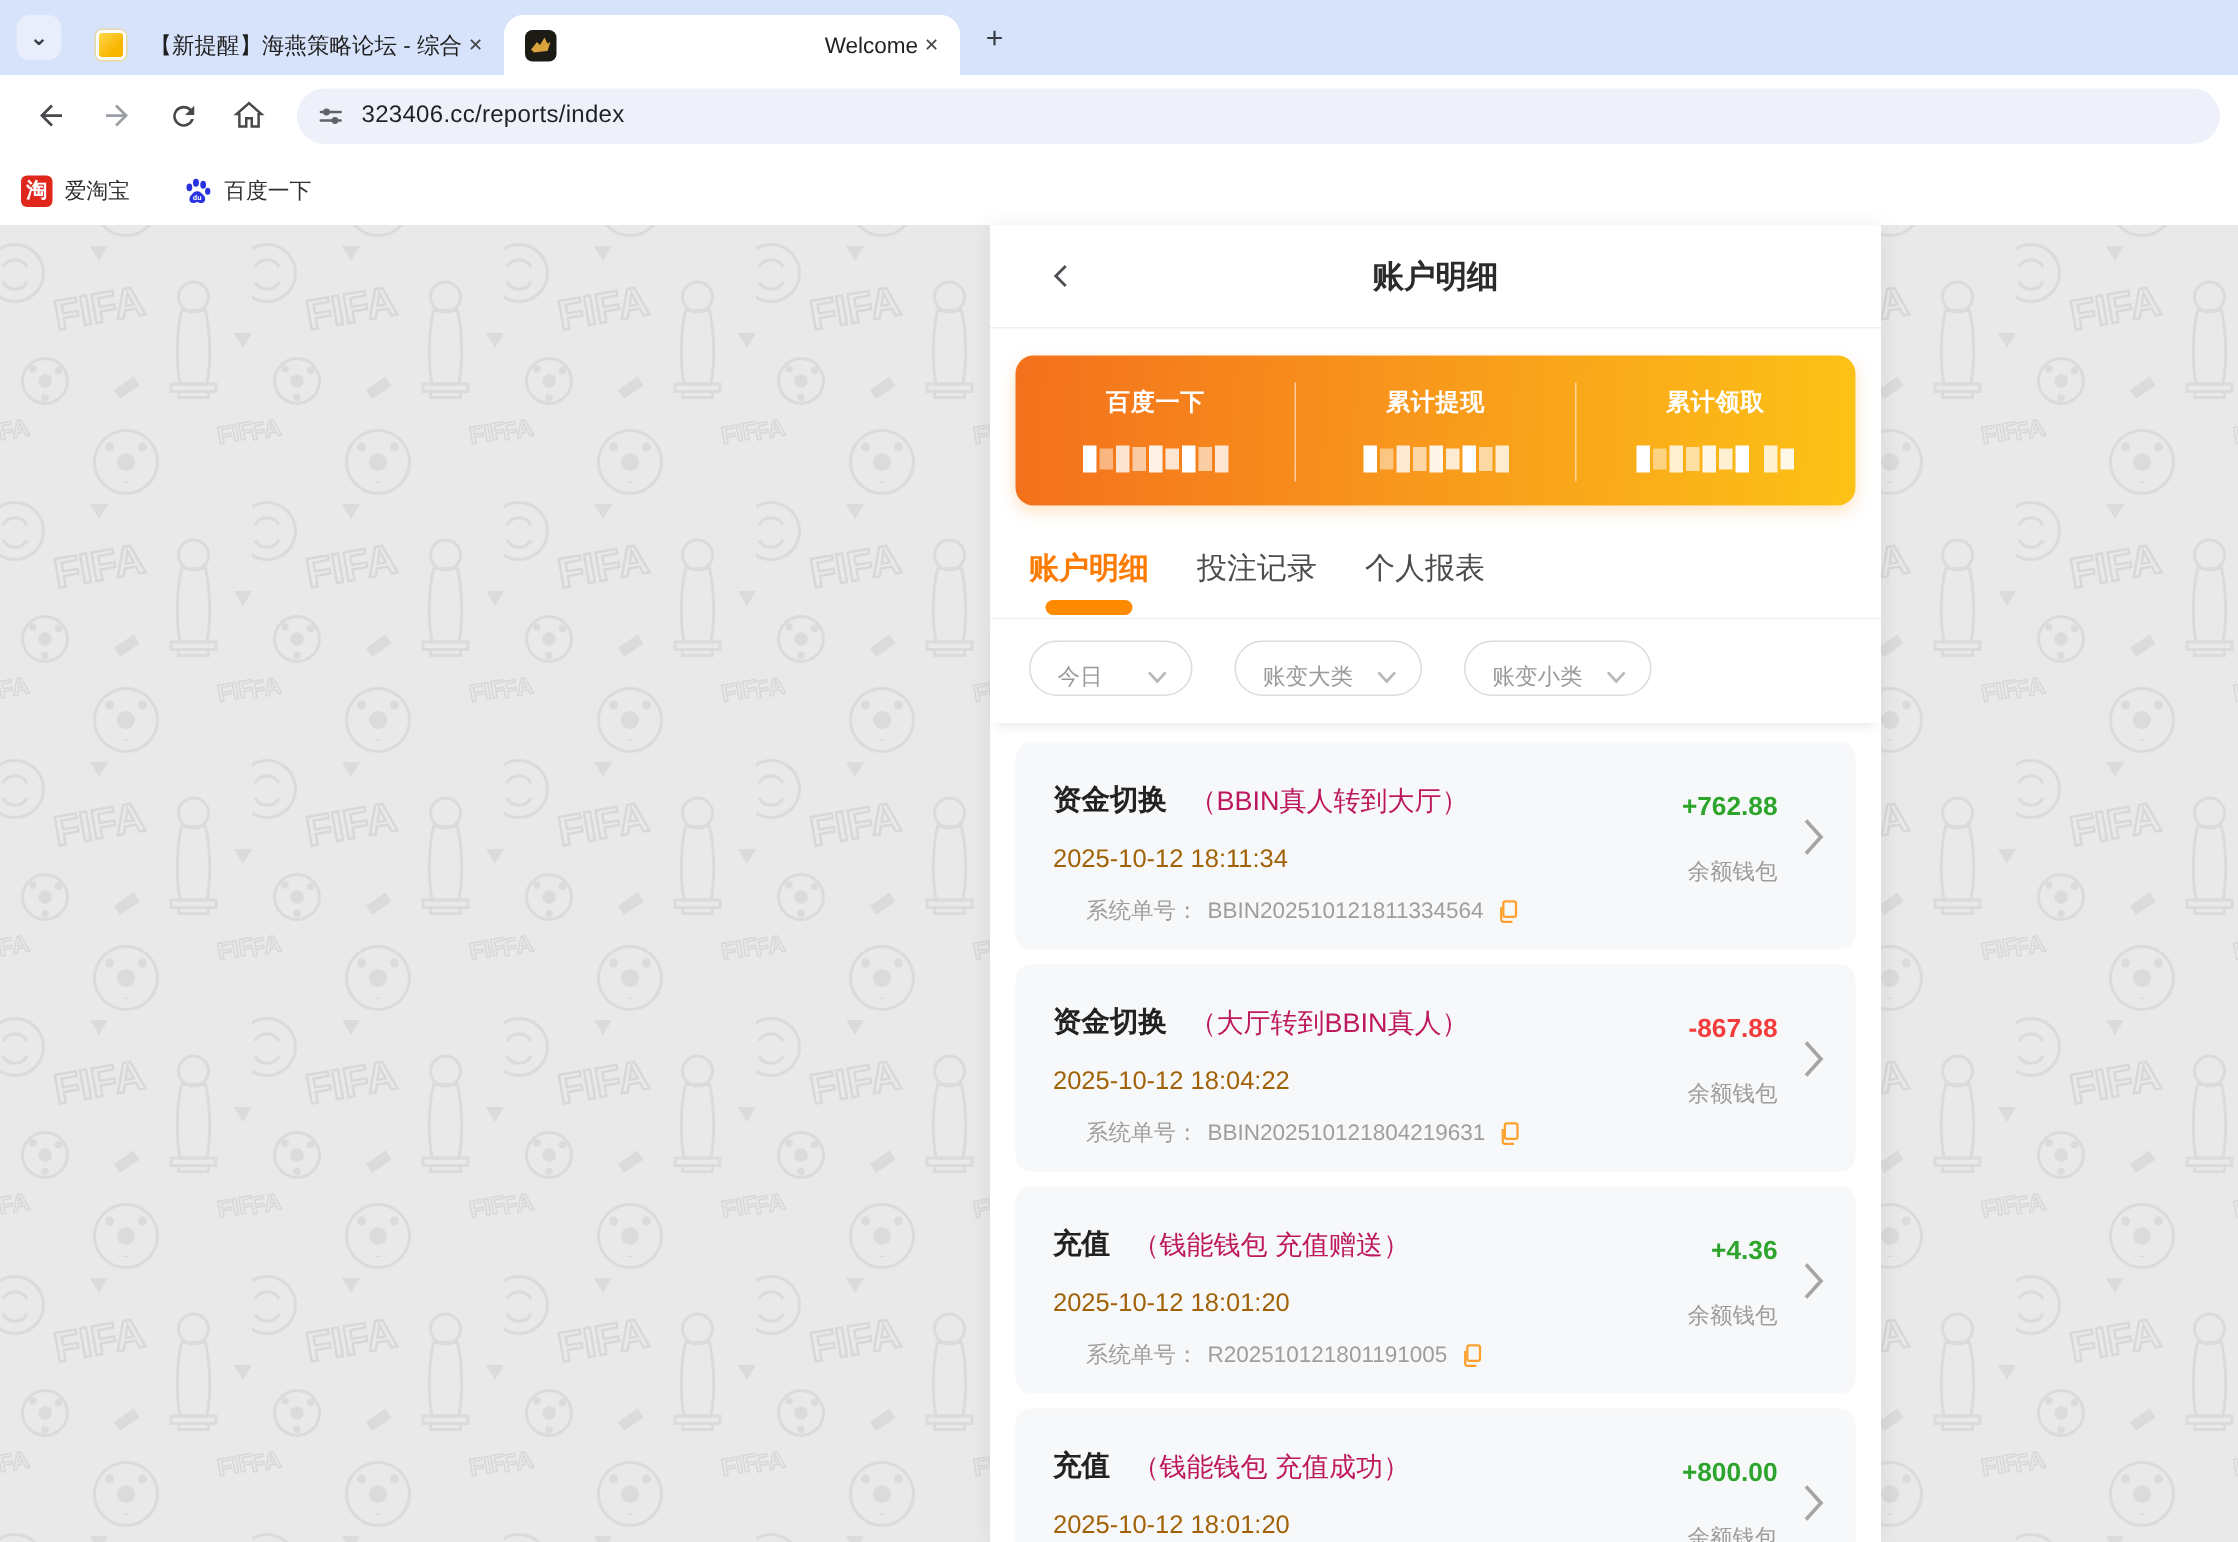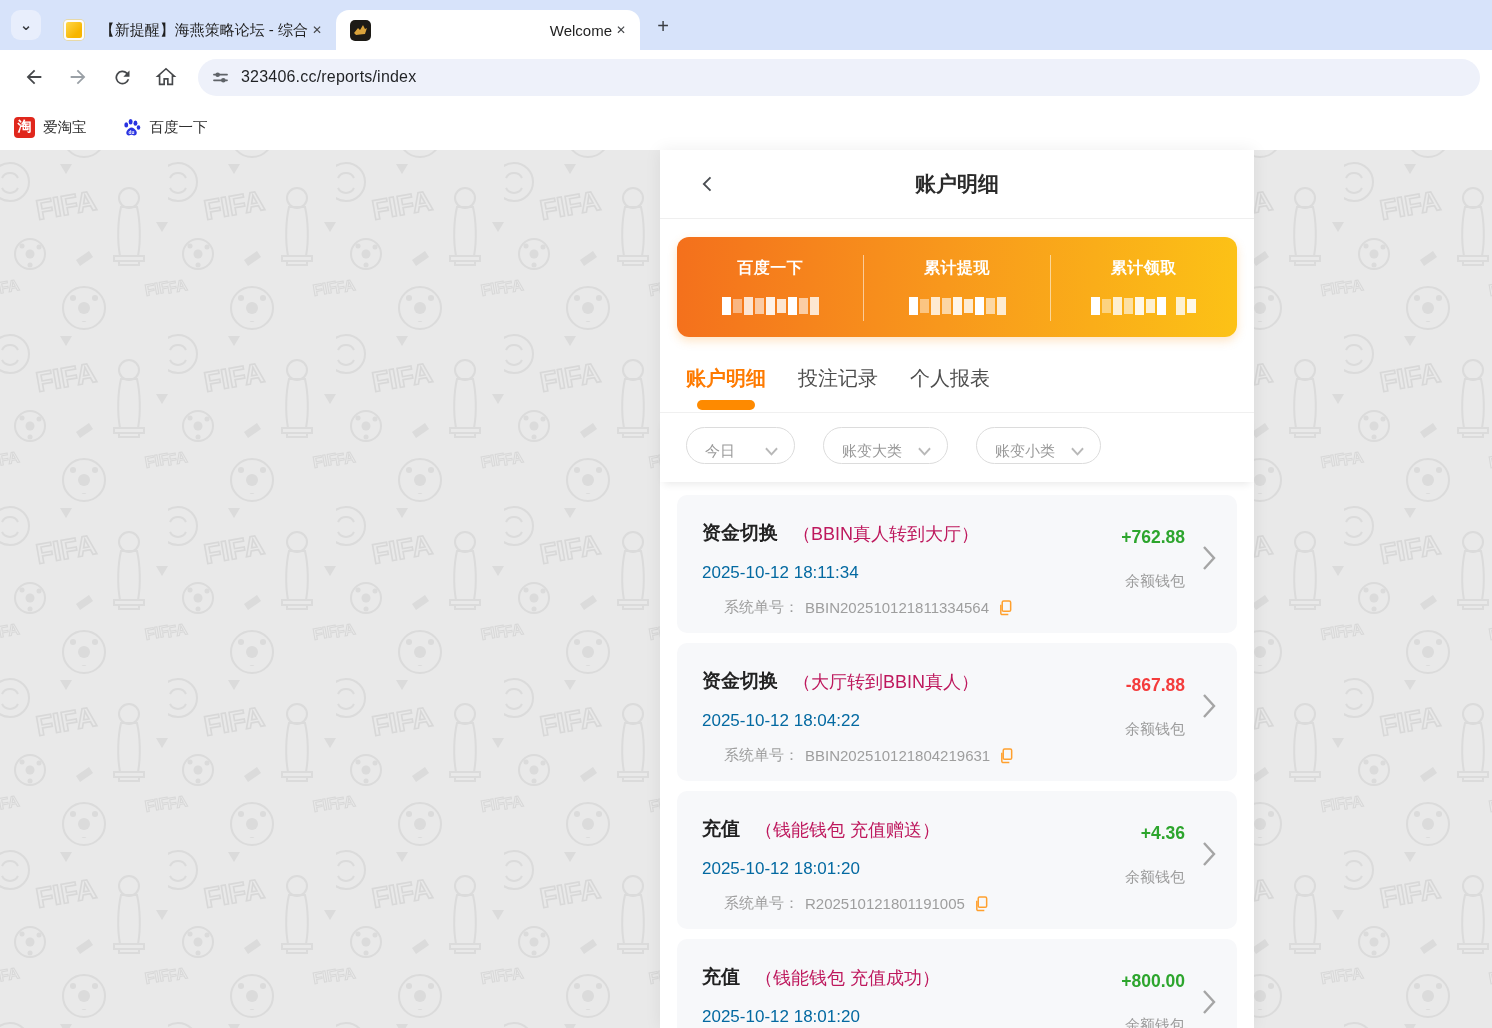--- a/index.html
+++ b/index.html
@@ -74,21 +74,21 @@
     padding:12px 16px 0 18px; cursor:pointer; background:#fff; }
   .pill .plabel { font-size:15px; color:#999; margin-right:16px; }
   .pill:first-child .plabel { margin-right:30px; }
 
   .list { padding:13px 17px 0 17px; }
   .card { background:#f7f8fa; border-radius:10px; height:138px; margin-bottom:10px; position:relative;
     padding:25px 0 0 25px; }
   .c-titlerow { display:flex; align-items:flex-end; gap:15px; }
   .c-type { font-size:19px; font-weight:bold; color:#222; }
   .c-detail { font-size:18px; color:#be185d; }
-  .c-date { font-size:17px; color:#0369a1; margin-top:17px; }
+  .c-date { font-size:17px; color:#a16207; margin-top:17px; }
   .c-orderrow { display:flex; align-items:center; margin-top:15px;margin-left:22px; }
   .c-orderlabel, .c-orderno { font-size:15px; color:#9e9e9e; }
   .c-orderno { margin-left:6px; }
   .copybtn { margin-left:9px; cursor:pointer; display:flex; }
   .c-right { position:absolute; right:52px; top:32px; display:flex; flex-direction:column; align-items:flex-end; gap:24px; }
   .c-amount { font-size:17.5px; font-weight:bold; }
   .c-amount.green { color:#2da52d; } .c-amount.red { color:#f43c3c; }
   .c-wallet { font-size:15px; color:#9c9c9c; }
   .c-chev { position:absolute; right:20px; top:50px; cursor:pointer; }
 </style>

